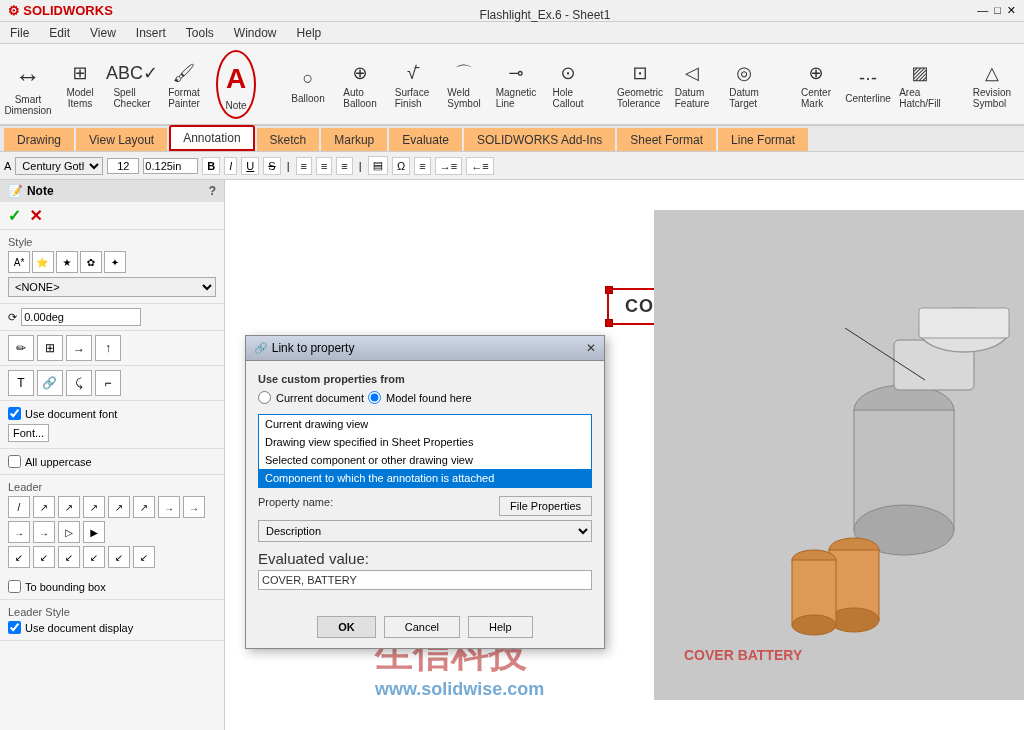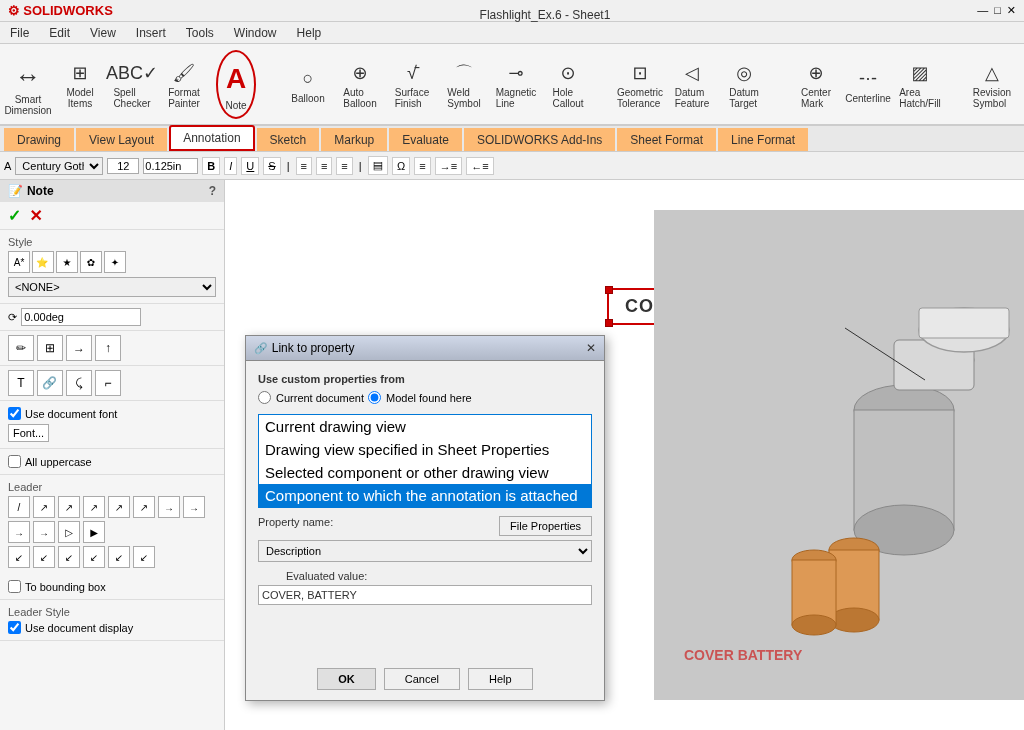--- a/index.html
+++ b/index.html
@@ -302,21 +302,21 @@
     .radio-item {
       display: flex;
       align-items: center;
       gap: 5px;
       font-size: 11px;
     }
     .dropdown-list {
       width: 100%;
       border: 1px solid #0078d7;
       background: #fff;
-      font-size: 15px;
+      font-size: 11px;
       margin-bottom: 8px;
     }
     .dropdown-option {
       padding: 3px 6px;
       cursor: pointer;
     }
     .dropdown-option.selected { background: #0078d7; color: white; }
     .file-properties-btn {
       float: right;
       padding: 3px 10px;
@@ -332,24 +332,23 @@
       margin-bottom: 3px;
     }
     .prop-name-select {
       width: 100%;
       font-size: 11px;
       border: 1px solid #aaa;
       padding: 3px;
       margin-bottom: 8px;
     }
     .eval-label {
-      font-size: 11px;
+      font-size: 15px;
       color: #333;
       margin-bottom: 3px;
-      margin-left: 28px;
     }
     .eval-value {
       font-size: 11px;
       color: #333;
       padding: 3px;
       background: #fff;
       border: 1px solid #aaa;
       width: 100%;
       margin-bottom: 8px;
     }
@@ -359,21 +358,20 @@
       gap: 8px;
       padding: 6px 12px 10px;
     }
     .dialog-btn {
       padding: 4px 20px;
       font-size: 11px;
       border: 1px solid #aaa;
       background: #f0f0f0;
       cursor: pointer;
       min-width: 55px;
-      margin-top: 37px;
     }
     .dialog-btn.primary {
       background: #e0e0e0;
       font-weight: bold;
     }
 
     
     #annotation-box {
       position: absolute;
       top: 120px;

